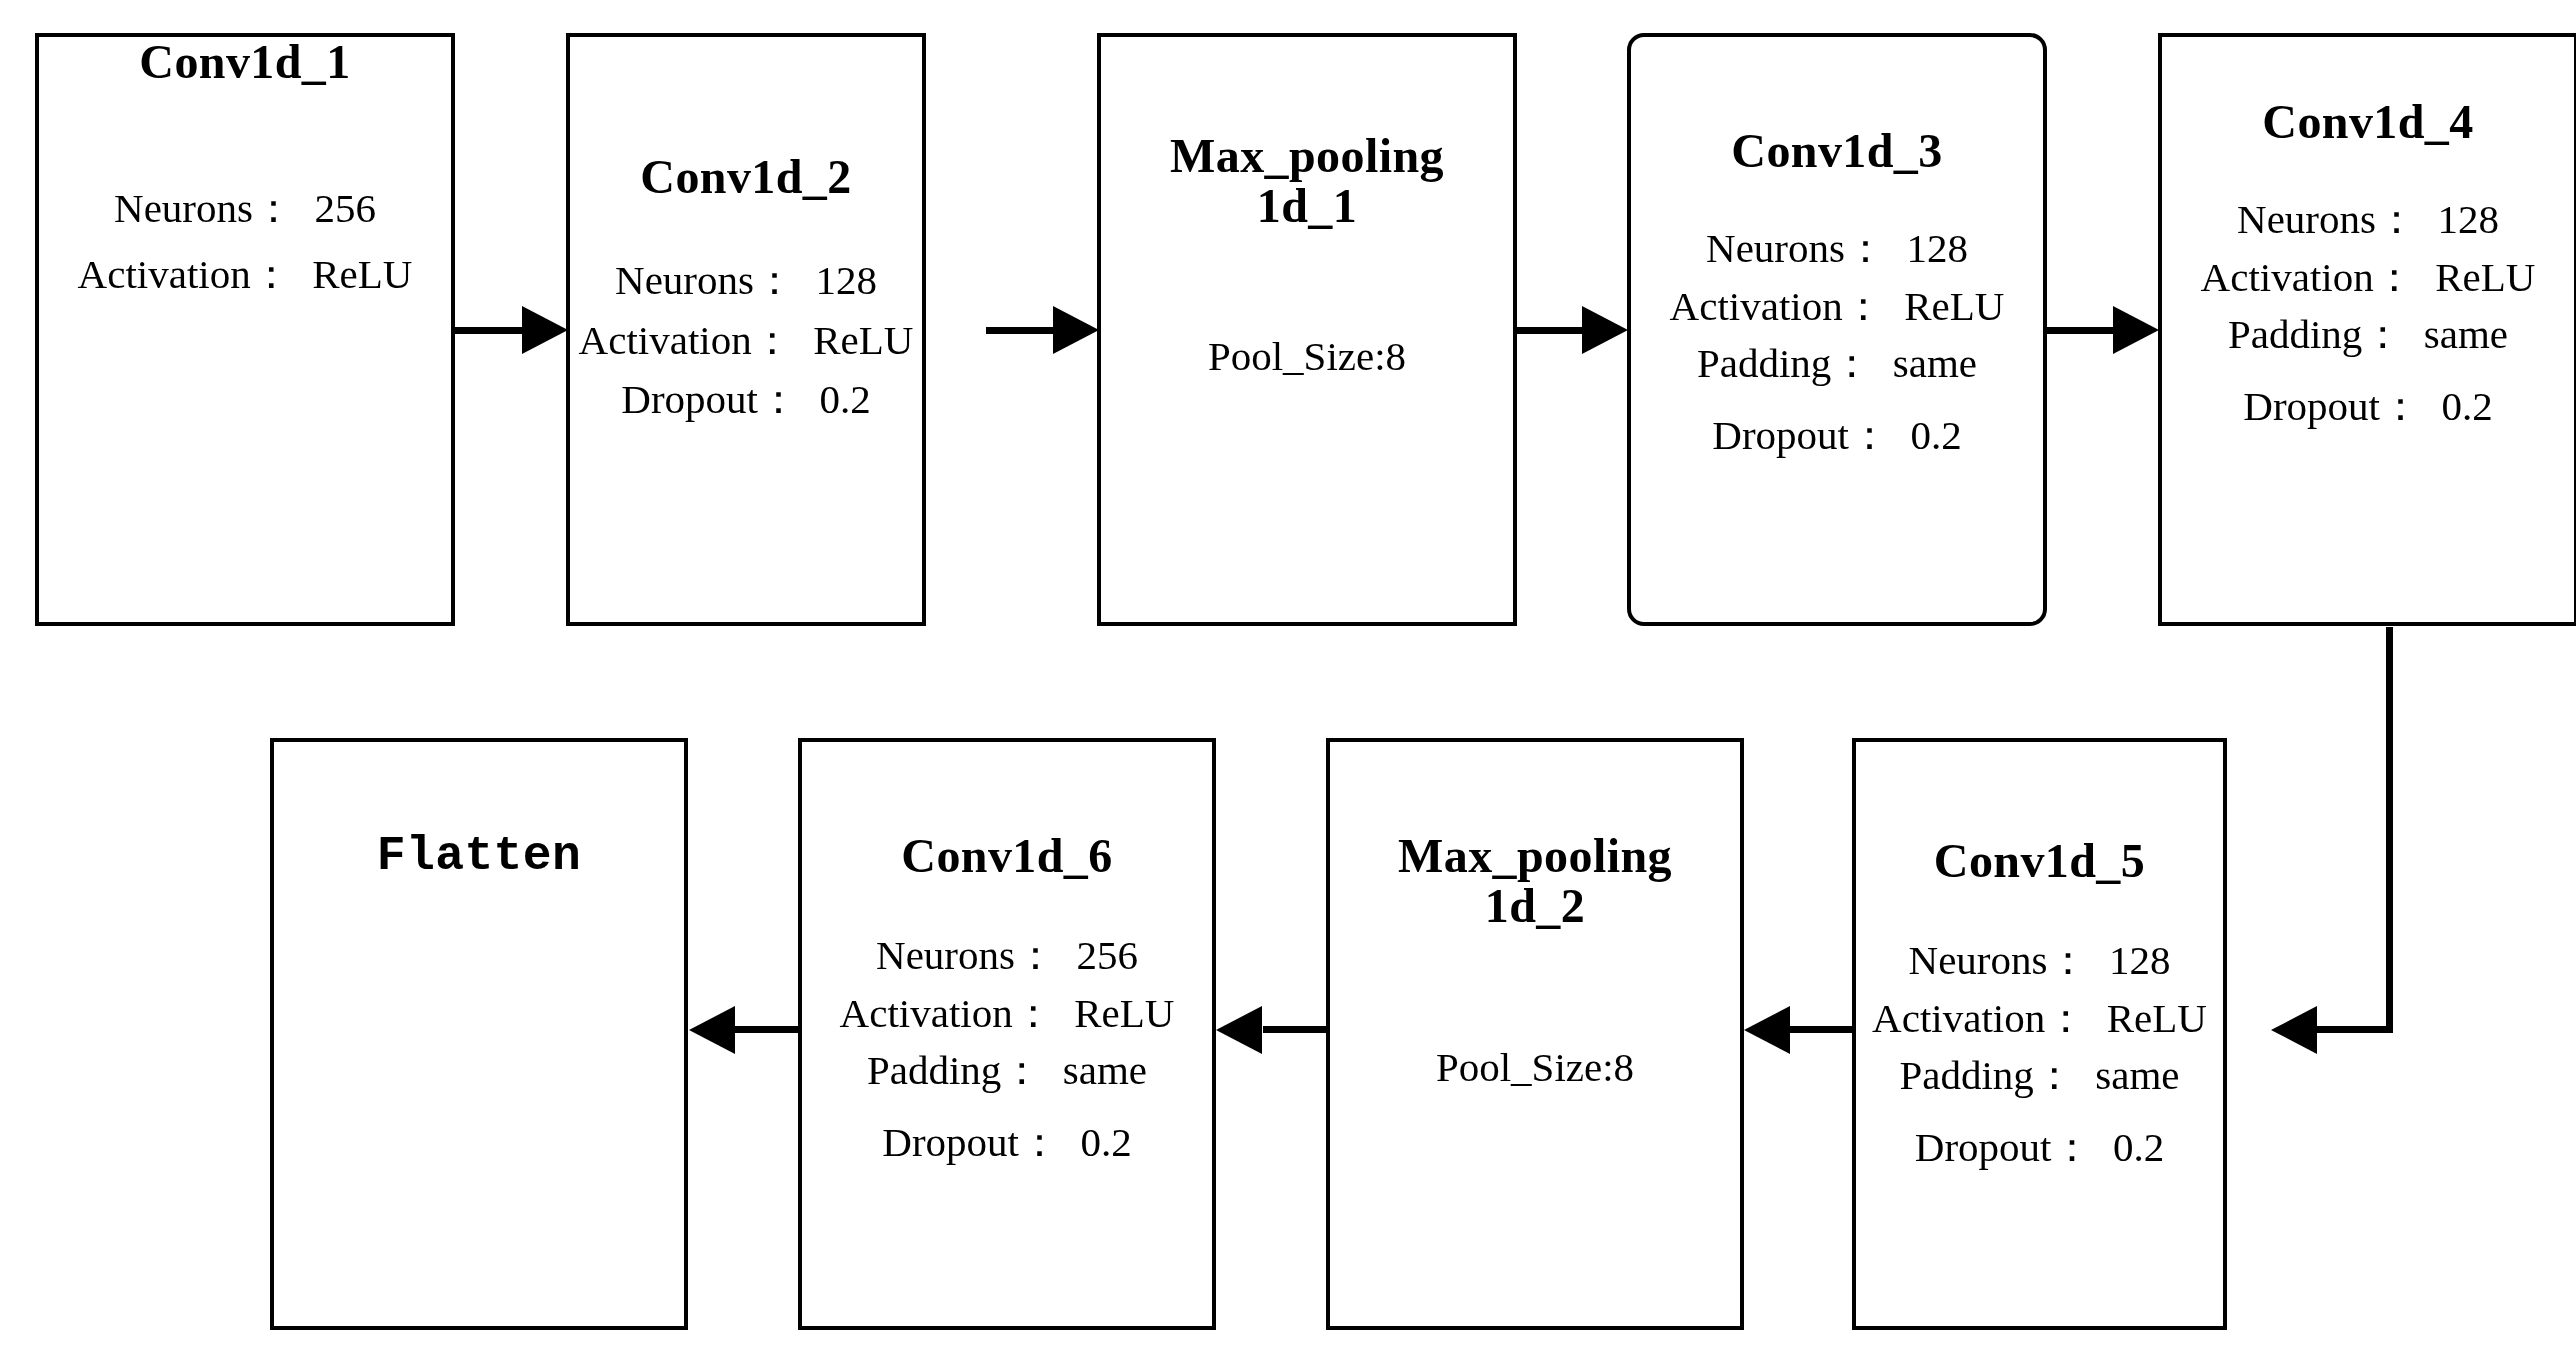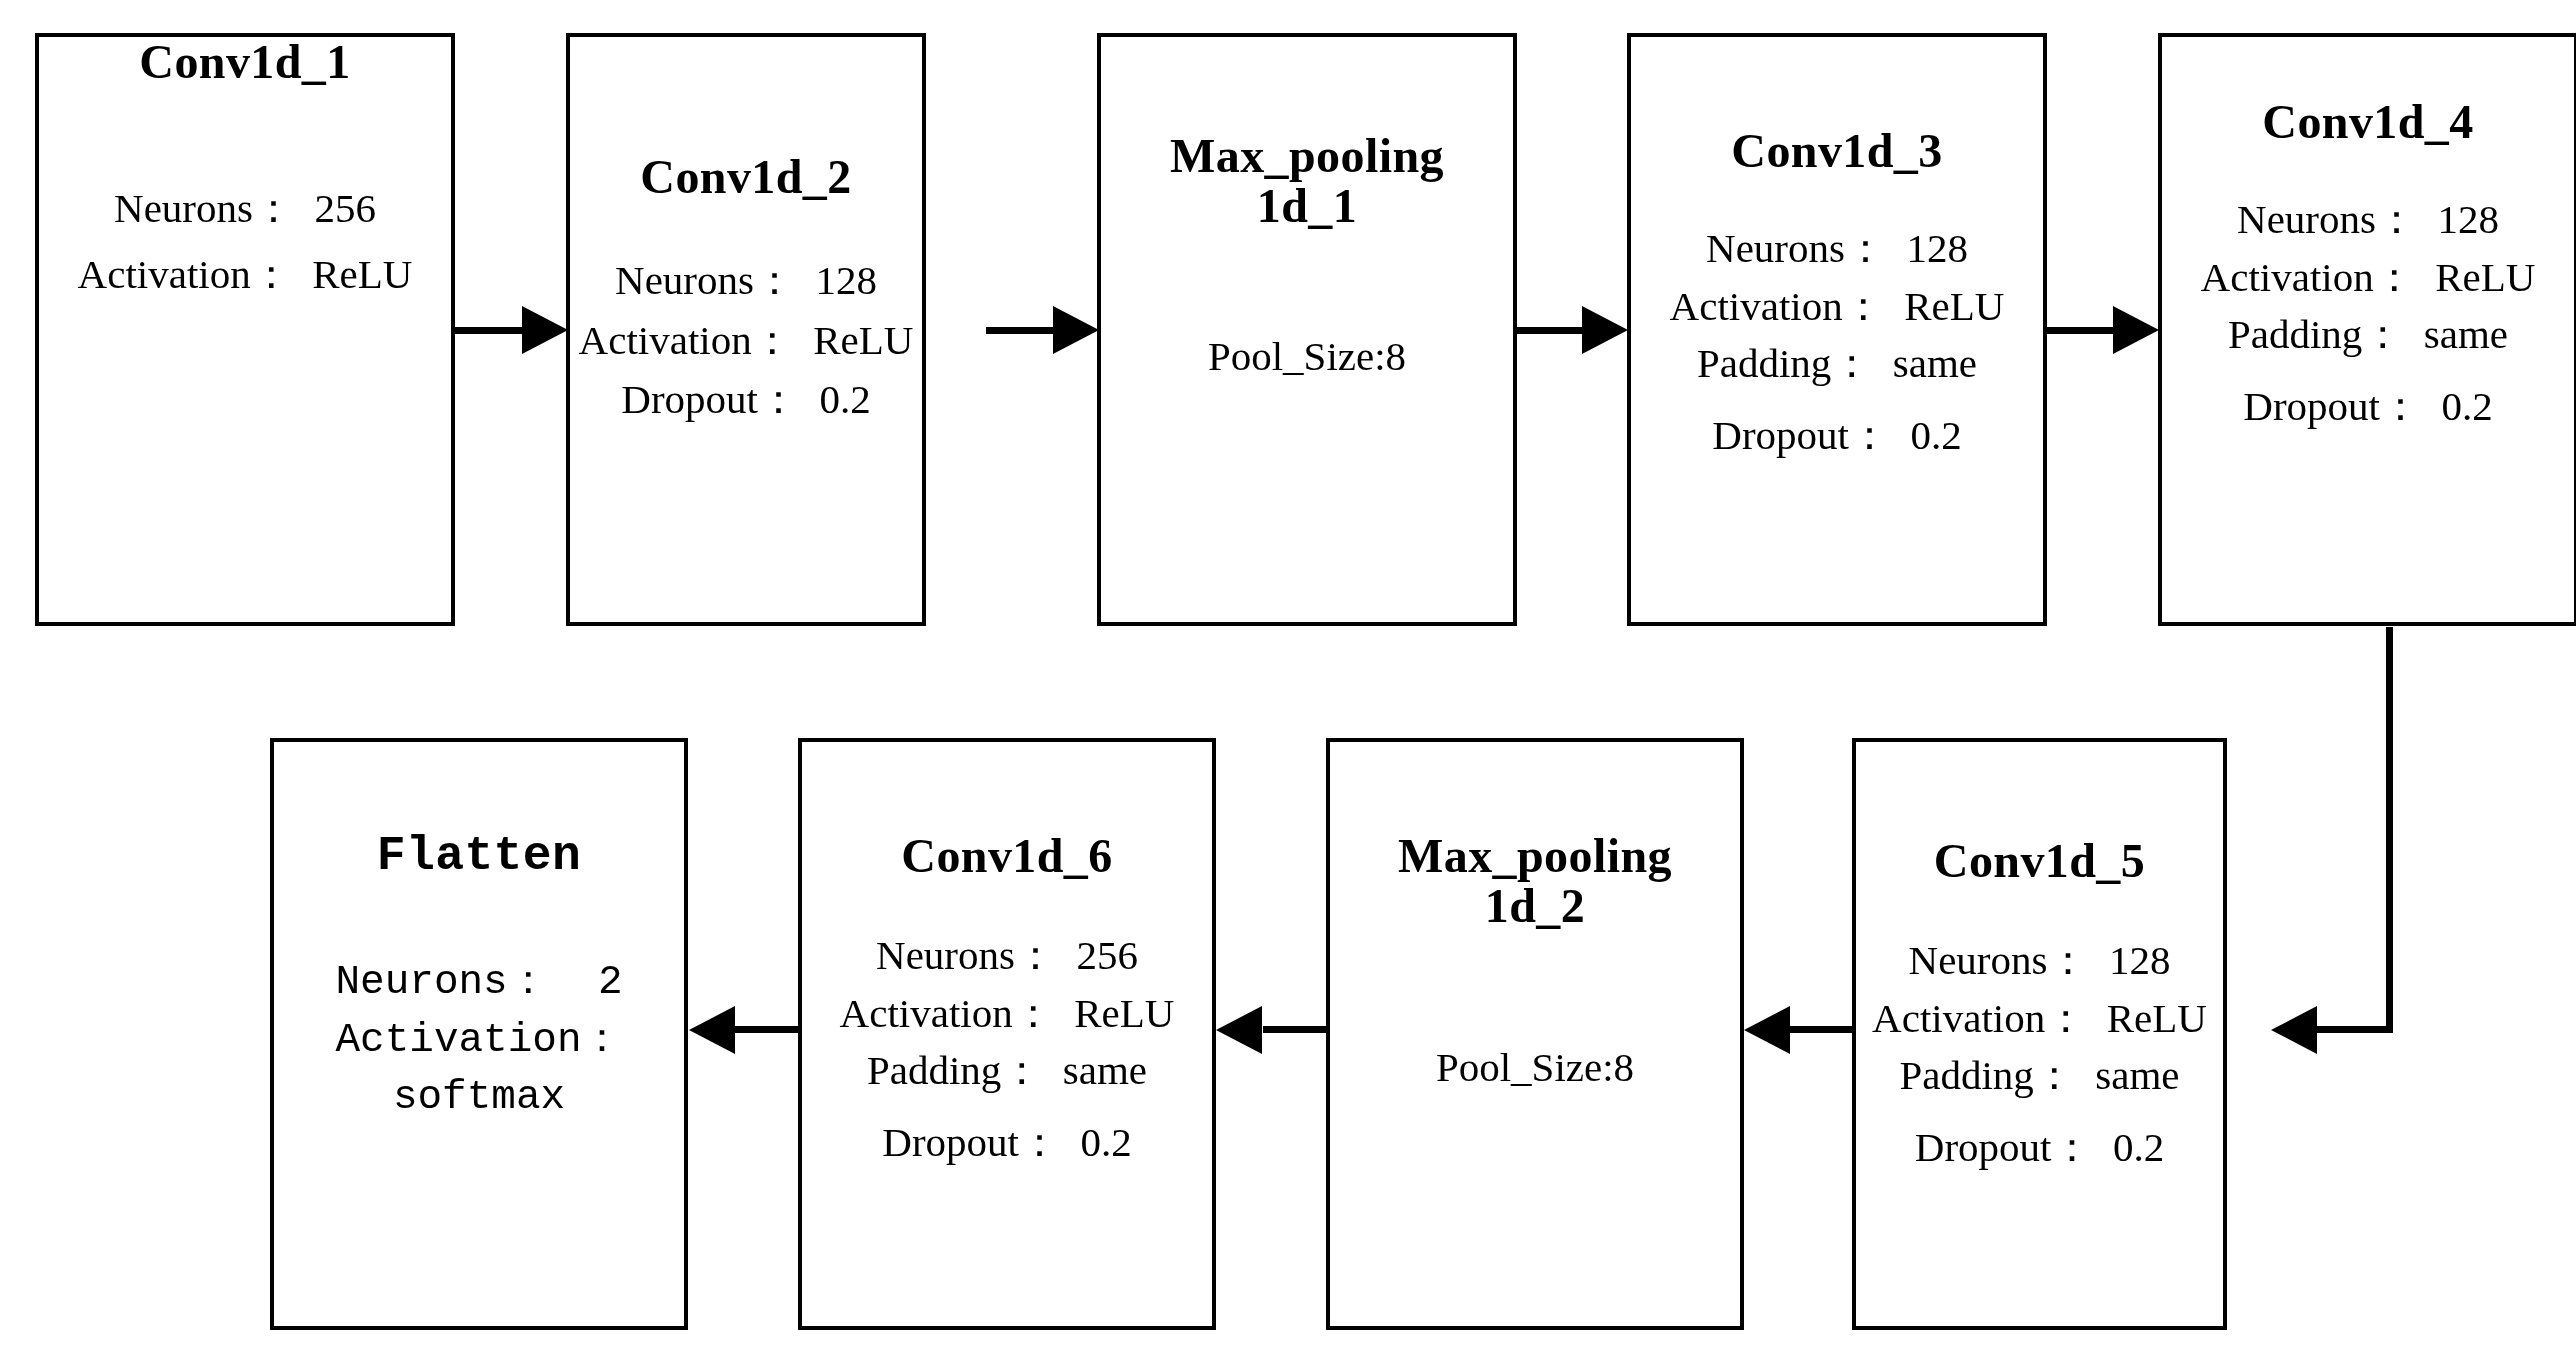--- a/index.html
+++ b/index.html
@@ -120,21 +120,21 @@
   </div>
 
   <div class="node n-pool1" style="left:1097px; top:33px; width:420px; height:593px;">
     <div class="node-title">Max_pooling
 1d_1</div>
     <div class="node-body">
       <div class="line">Pool_Size:8</div>
     </div>
   </div>
 
-  <div class="node n-conv3" style="left:1627px; top:33px; width:420px; height:593px;">
+  <div class="node n-conv3" style="left:1627px; top:33px; width:420px; height:593px;border-radius:17px;">
     <div class="node-title">Conv1d_3</div>
     <div class="node-body">
       <div class="line">Neurons：  128</div>
       <div class="line">Activation：  ReLU</div>
       <div class="line">Padding：  same</div>
       <div class="line" style="margin-top:14.3px;">Dropout：  0.2</div>
     </div>
   </div>
 
   <div class="node n-conv4" style="left:2158px; top:33px; width:420px; height:593px;">
@@ -142,25 +142,20 @@
     <div class="node-body">
       <div class="line">Neurons：  128</div>
       <div class="line">Activation：  ReLU</div>
       <div class="line">Padding：  same</div>
       <div class="line" style="margin-top:14.3px;">Dropout：  0.2</div>
     </div>
   </div>
 
   <div class="node n-flatten" style="left:270px; top:738px; width:418px; height:592px;font-family:Liberation Mono, monospace;">
     <div class="node-title">Flatten</div>
-    <div class="node-body">
-      <div class="line">Neurons：  2</div>
-      <div class="line">Activation：</div>
-      <div class="line">softmax</div>
-    </div>
   </div>
 
   <div class="node n-conv6" style="left:798px; top:738px; width:418px; height:592px;">
     <div class="node-title">Conv1d_6</div>
     <div class="node-body">
       <div class="line">Neurons：  256</div>
       <div class="line">Activation：  ReLU</div>
       <div class="line">Padding：  same</div>
       <div class="line" style="margin-top:14.3px;">Dropout：  0.2</div>
     </div>

